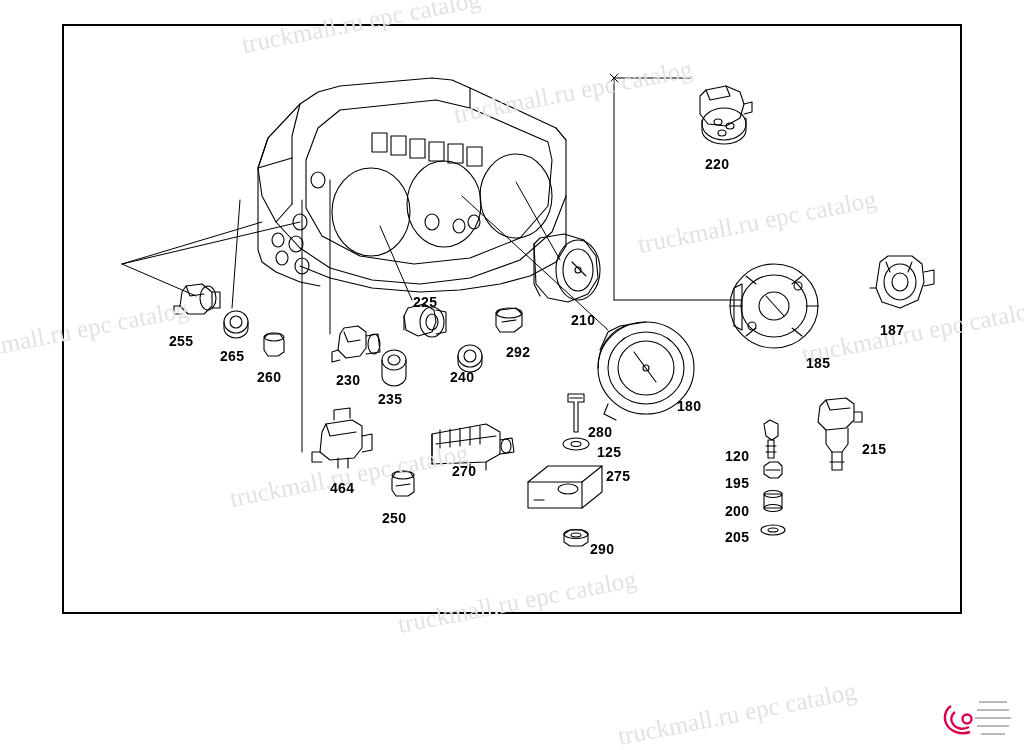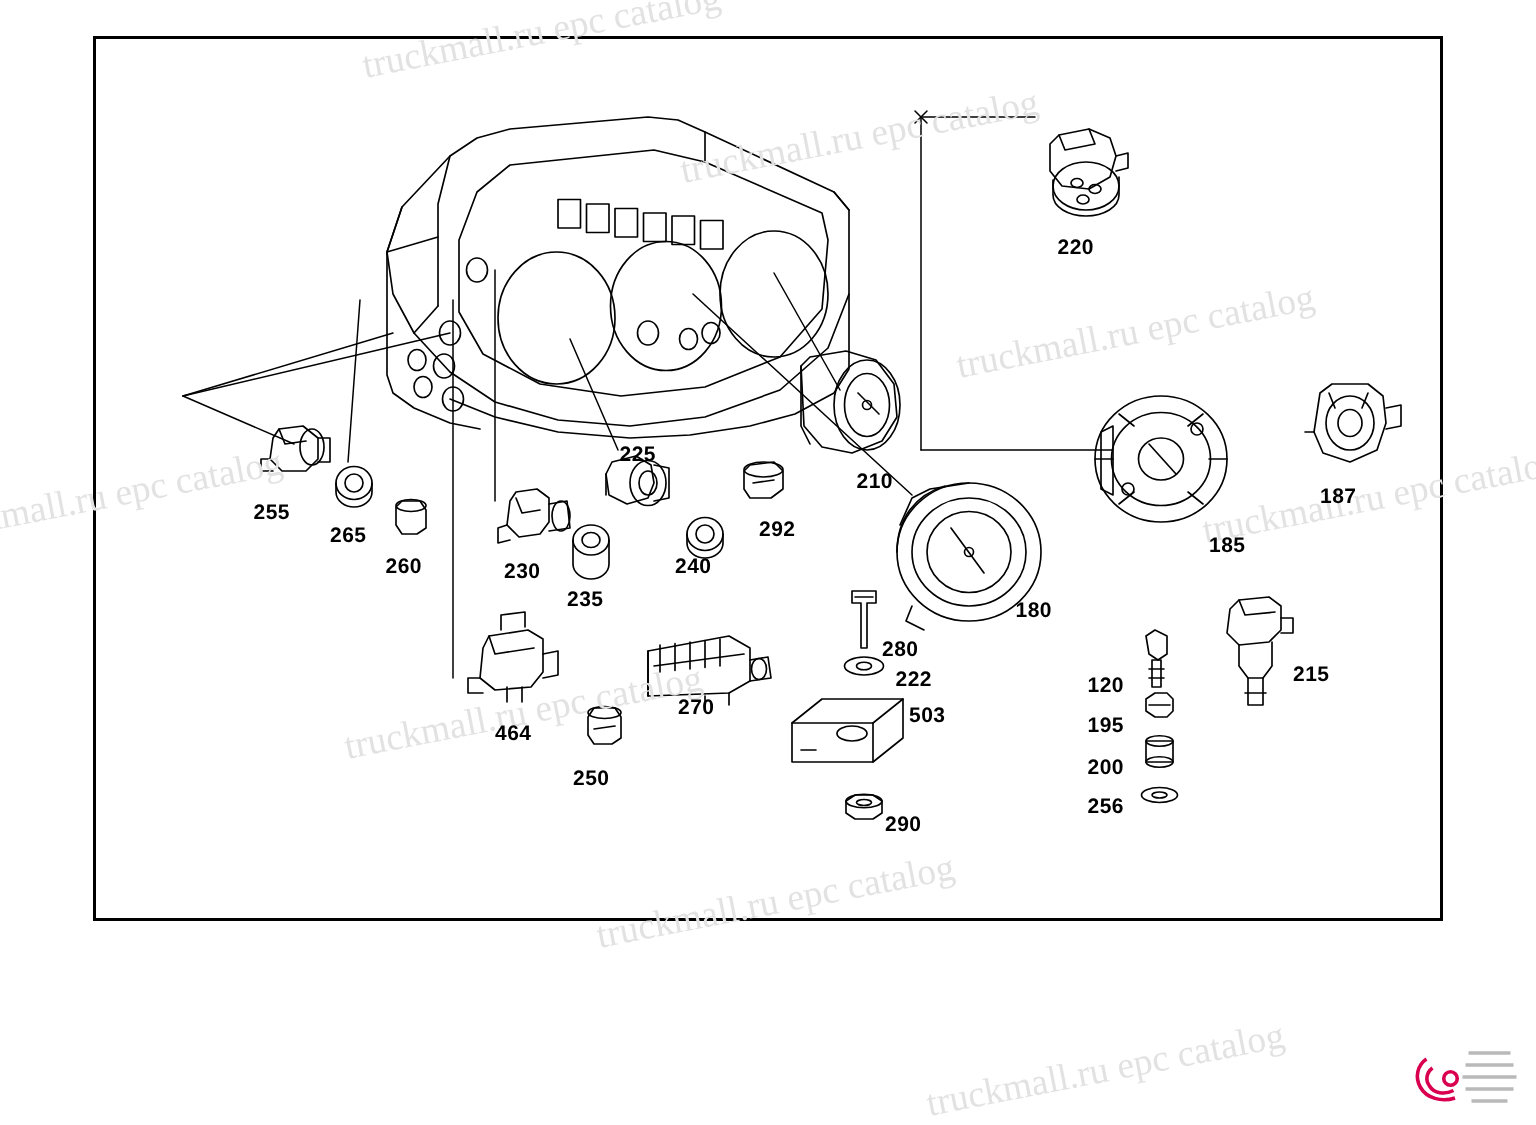--- a/index.html
+++ b/index.html
@@ -352,30 +352,30 @@
   <div class="callout" style="left:413px;top:294px;">225</div>
   <div class="callout" style="left:169px;top:333px;text-align:center;">255</div>
   <div class="callout" style="left:220px;top:348px;">265</div>
   <div class="callout" style="left:257px;top:369px;">260</div>
   <div class="callout" style="left:336px;top:372px;">230</div>
   <div class="callout" style="left:378px;top:391px;">235</div>
   <div class="callout" style="left:450px;top:369px;">240</div>
   <div class="callout" style="left:506px;top:344px;">292</div>
   <div class="callout" style="left:677px;top:398px;">180</div>
   <div class="callout" style="left:588px;top:424px;">280</div>
-  <div class="callout" style="left:597px;top:444px;">222</div>
+  <div class="callout" style="left:597px;top:444px;">125</div>
   <div class="callout" style="left:862px;top:441px;">215</div>
   <div class="callout" style="left:725px;top:448px;">120</div>
   <div class="callout" style="left:725px;top:475px;">195</div>
   <div class="callout" style="left:725px;top:503px;">200</div>
-  <div class="callout" style="left:725px;top:529px;">256</div>
+  <div class="callout" style="left:725px;top:529px;">205</div>
   <div class="callout" style="left:330px;top:480px;">464</div>
   <div class="callout" style="left:452px;top:463px;">270</div>
   <div class="callout" style="left:382px;top:510px;">250</div>
-  <div class="callout" style="left:606px;top:468px;">503</div>
+  <div class="callout" style="left:606px;top:468px;">275</div>
   <div class="callout" style="left:590px;top:541px;">290</div>
 
   <div class="logo">
     <svg class="logo-mark" viewBox="0 0 72 44">
       <g stroke="#d8004f" stroke-width="2.4" fill="none">
         <path d="M10 10 C4 14 2 22 6 29 C10 36 20 39 29 36"></path>
         <path d="M14 16 C10 19 9 24 12 28 C15 33 22 34 28 31"></path>
         <circle cx="26" cy="23" r="4.5"></circle>
       </g>
       <g stroke="#b9b9b9" stroke-width="2.2" fill="none">

